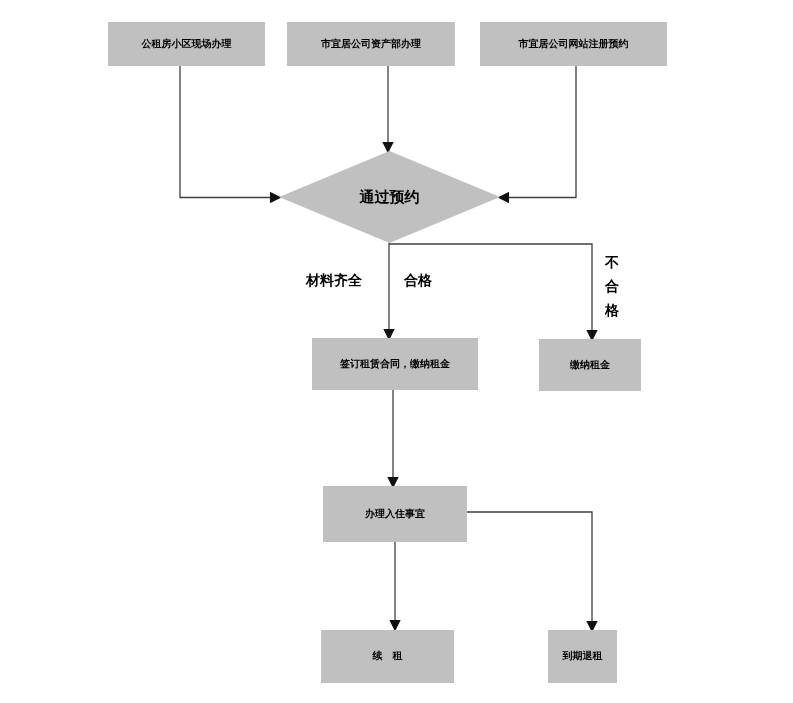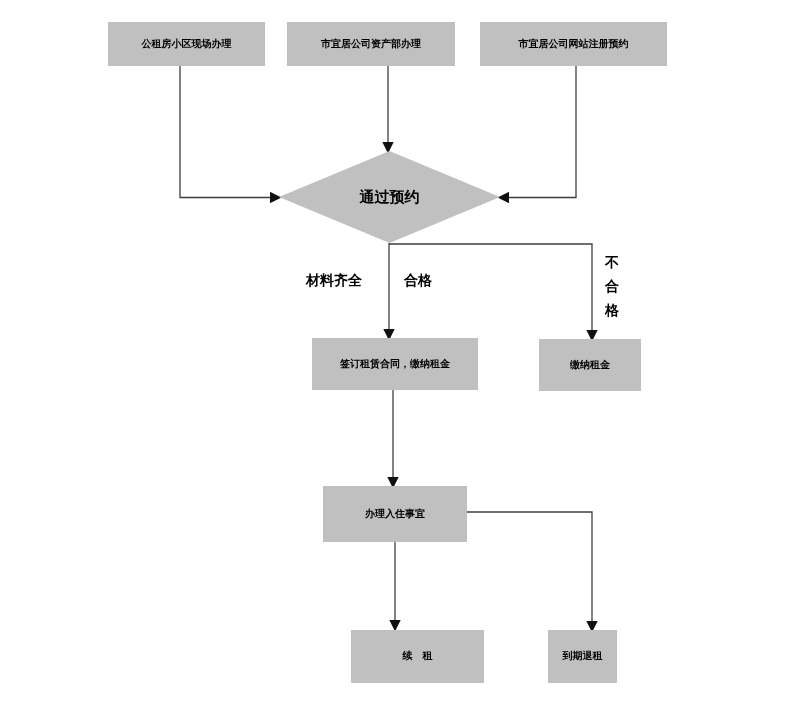--- a/index.html
+++ b/index.html
@@ -93,21 +93,21 @@
   <div class="node" style="left:480px;top:22px;width:187px;height:44px">市宜居公司网站注册预约</div>
 
   <div class="node diamond" style="left:279px;top:151px;width:221px;height:92px">通过预约</div>
 
   <div class="node" style="left:312px;top:338px;width:166px;height:52px">签订租赁合同，缴纳租金</div>
 
   <div class="node" style="left:539px;top:339px;width:102px;height:52px">缴纳租金</div>
 
   <div class="node" style="left:323px;top:486px;width:144px;height:56px">办理入住事宜</div>
 
-  <div class="node" style="left:351px;top:630px;width:133px;height:53px">续　租</div>
+  <div class="node" style="left:321px;top:630px;width:133px;height:53px">续　租</div>
 
   <div class="node" style="left:548px;top:630px;width:69px;height:53px">到期退租</div>
 
   <div class="edge-label" style="left:306px;top:272px">材料齐全</div>
 
   <div class="edge-label" style="left:404px;top:272px">合格</div>
 
   <div class="edge-label vertical" style="left:605px;top:250px">不合格</div>
 
 </div>

